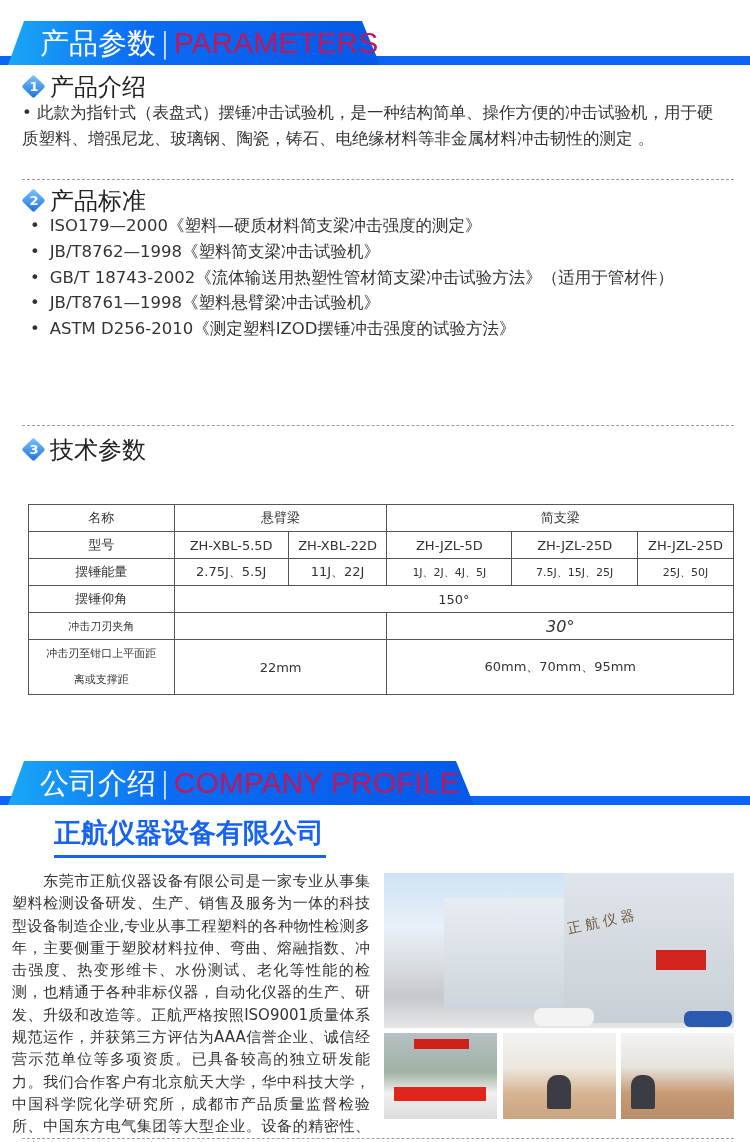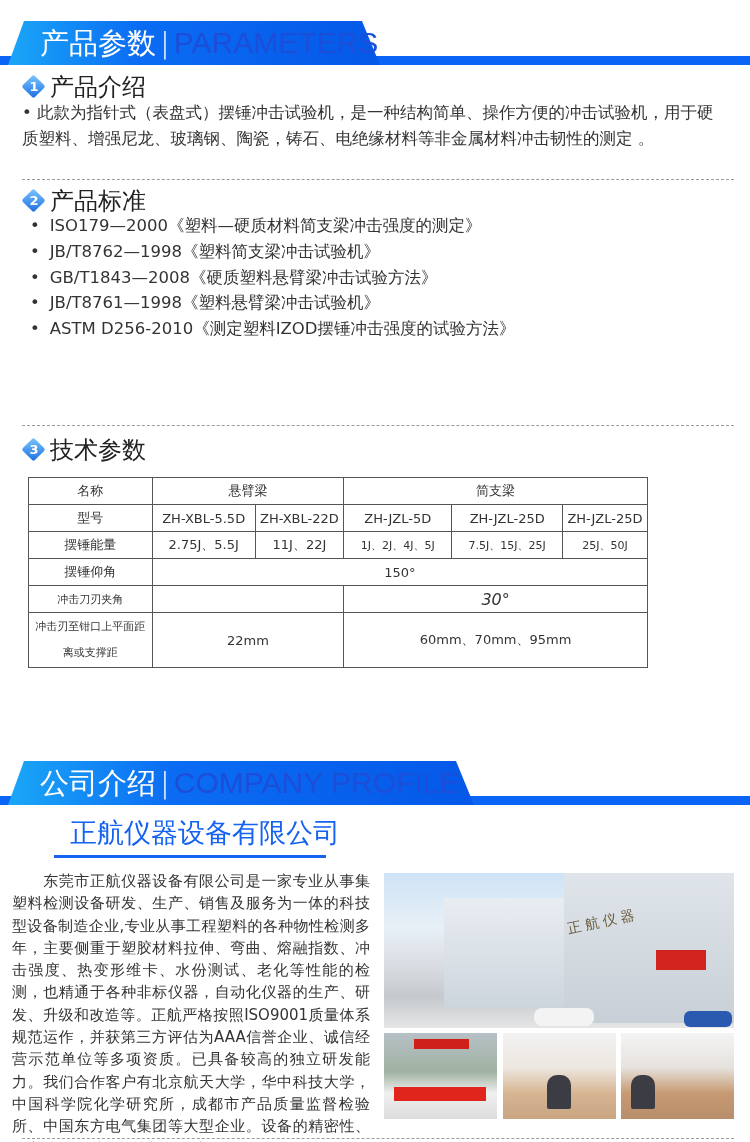--- a/index.html
+++ b/index.html
@@ -5,41 +5,41 @@
   * { box-sizing: border-box; margin: 0; padding: 0; }
   body { width: 750px; height: 1142px; background: #fff; font-family: "DejaVu Sans", "Liberation Sans", sans-serif; color: #333; overflow: hidden; position: relative; }
 
   .banner { position: absolute; left: 0; width: 750px; height: 44px; }
   .banner .bar { position: absolute; left: 0; right: 0; bottom: 0; height: 9px; background: #0a64f5; }
   .banner .tab { position: absolute; left: 8px; top: 0; height: 44px; width: 372px;
     background: linear-gradient(90deg, #1aa7f7 0%, #0b6cf3 35%, #0558e8 100%);
     clip-path: polygon(16px 0, 354px 0, 372px 44px, 0 44px); }
   .banner .title { position: absolute; left: 40px; top: 4px; font-size: 29px; color: #fff; letter-spacing: 0px; line-height: 36px; white-space: nowrap; }
   .banner .title .sep { color: #fff; font-weight: 300; margin: 0 4px; }
-  .banner .title .en { color: #1d4ed8; font-family: "Liberation Sans", sans-serif; font-size: 30px; margin-top: 36px; }
+  .banner .title .en { color: #be185d; font-family: "Liberation Sans", sans-serif; font-size: 30px; margin-top: 36px; }
 
   .sec-head { position: absolute; left: 22px; display: flex; align-items: center; }
   .diamond { width: 24px; height: 24px; position: relative; margin-right: 4px; }
   .diamond::before { content: ""; position: absolute; left: 3px; top: 3px; width: 17px; height: 17px; background: linear-gradient(135deg,#7cc6ff,#1b6fe0); transform: rotate(45deg); border-radius: 2px; }
   .diamond span { position: absolute; left: 0; top: 0; width: 24px; height: 24px; text-align: center; line-height: 24px; font-size: 13px; color: #fff; font-weight: bold; }
   .sec-head .label { font-size: 24px; color: #222; }
 
   .para { position: absolute; left: 22px; width: 705px; font-size: 16.5px; line-height: 26px; color: #333; }
   .dash { position: absolute; left: 22px; width: 712px; border-top: 1px dashed #9a9a9a; }
 
   .std-list { position: absolute; left: 30px; width: 710px; list-style: none; }
   .std-list li { font-size: 16.5px; line-height: 25.8px; color: #333; white-space: nowrap; }
   .std-list li::before { content: "•"; margin-right: 10px; }
 
-  table.spec { position: absolute; left: 28px; top: 477px; width: 620px; border-collapse: collapse; font-size: 13px; color: #333; }
+  table.spec { position: absolute; left: 28px; top: 504px; width: 706px; border-collapse: collapse; font-size: 13px; color: #333; }
   table.spec td { border: 1px solid #555; text-align: center; height: 27px; padding: 0 2px; }
   table.spec td.sm { font-size: 11px; }
   table.spec td.big { font-size: 16px; font-style: italic; }
 
-  .company-name { position: absolute; left: 70px; top: 815px; font-size: 27px; font-weight: normal; color: #1563f0; letter-spacing: 0px; }
+  .company-name { position: absolute; left: 54px; top: 815px; font-size: 27px; font-weight: bold; color: #1563f0; letter-spacing: 0px; }
   .company-line { position: absolute; left: 54px; top: 855px; width: 272px; height: 3px; background: #1563f0; }
   .company-text { position: absolute; left: 12px; top: 870px; width: 358px; font-size: 15px; line-height: 22.3px; color: #333; text-align: justify; }
 
   .photo { position: absolute; overflow: hidden; }
   .photo-main { left: 384px; top: 873px; width: 350px; height: 155px;
     background: linear-gradient(180deg, #cfe3f6 0%, #e8f0f7 35%, #d9dde2 60%, #c5c9cd 80%, #e6e6e6 100%); }
   .photo-main .bldg { position: absolute; right: 0; top: 0; width: 170px; height: 150px; background: linear-gradient(180deg,#dfe5ea,#c8cfd6); }
   .photo-main .bldg2 { position: absolute; left: 60px; top: 25px; width: 160px; height: 110px; background: linear-gradient(180deg,#e8edf2,#cdd5dc); }
   .photo-main .sign { position: absolute; right: 28px; top: 77px; width: 50px; height: 20px; background: #d0241c; }
   .photo-main .car { position: absolute; left: 150px; top: 135px; width: 60px; height: 18px; background: #f3f3f3; border-radius: 8px; }
@@ -76,21 +76,21 @@
 
 <div class="sec-head" style="top:185px;">
   <div class="diamond">
       <span>2</span>
     </div>
   <span class="label">产品标准</span>
 </div>
 <ul class="std-list" style="top:213px;">
   <li>ISO179—2000《塑料—硬质材料简支梁冲击强度的测定》</li>
   <li>JB/T8762—1998《塑料简支梁冲击试验机》</li>
-  <li>GB/T1843—2008《硬质塑料悬臂梁冲击试验方法》</li>
+  <li>GB/T 18743-2002《流体输送用热塑性管材简支梁冲击试验方法》（适用于管材件）</li>
   <li>JB/T8761—1998《塑料悬臂梁冲击试验机》</li>
   <li>ASTM D256-2010《测定塑料IZOD摆锤冲击强度的试验方法》</li>
 </ul>
 <div class="dash" style="top:425px;"></div>
 
 <div class="sec-head" style="top:434px;">
   <div class="diamond">
       <span>3</span>
     </div>
   <span class="label">技术参数</span>

